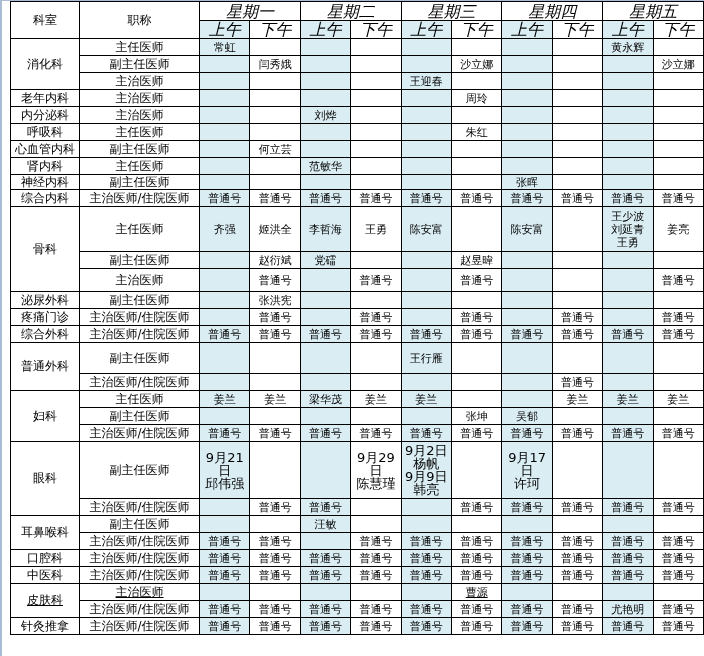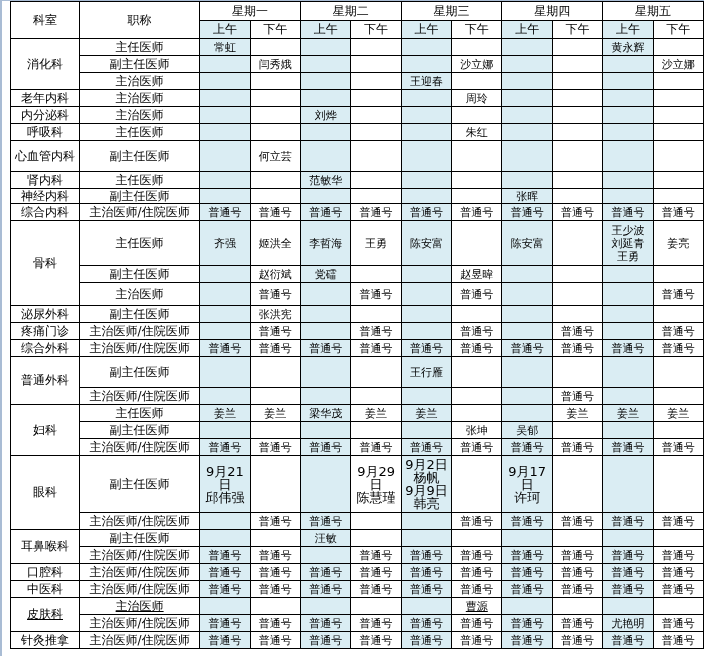--- a/index.html
+++ b/index.html
@@ -11,21 +11,21 @@
   table.sched {
     position: absolute; left: 10px; top: 1px;
     border-collapse: collapse; table-layout: fixed;
     font-family: "DejaVu Sans", sans-serif; font-size: 11px; color: #000;
   }
   table.sched td, table.sched th {
     border: 1px solid #000; padding: 0; text-align: center; vertical-align: middle;
     font-weight: normal; line-height: 13px; white-space: pre-line; overflow: hidden;
   }
   .am { background: #daedf3; }
-  .hdr-day { font-size: 12px; }
+  .hdr-day { font-size: 16px; font-style: italic; }
   .dept { font-size: 12px; }
   .small { font-size: 13px; line-height: 12px; }
 </style>
 </head>
 <body>
 
 <div class="frame"></div>
 
 <table class="sched">
   <colgroup>
@@ -141,21 +141,21 @@
         <td></td>
         <td class="am"></td>
         <td></td>
         <td class="am"></td>
         <td>朱红</td>
         <td class="am"></td>
         <td></td>
         <td class="am"></td>
         <td></td>
       </tr>
-      <tr style="height: 31px;">
+      <tr style="height: 17px;">
         <td class="dept" rowspan="1">心血管内科</td>
         <td class="dept">副主任医师</td>
         <td class="am"></td>
         <td>何立芸</td>
         <td class="am"></td>
         <td></td>
         <td class="am"></td>
         <td></td>
         <td class="am"></td>
         <td></td>

